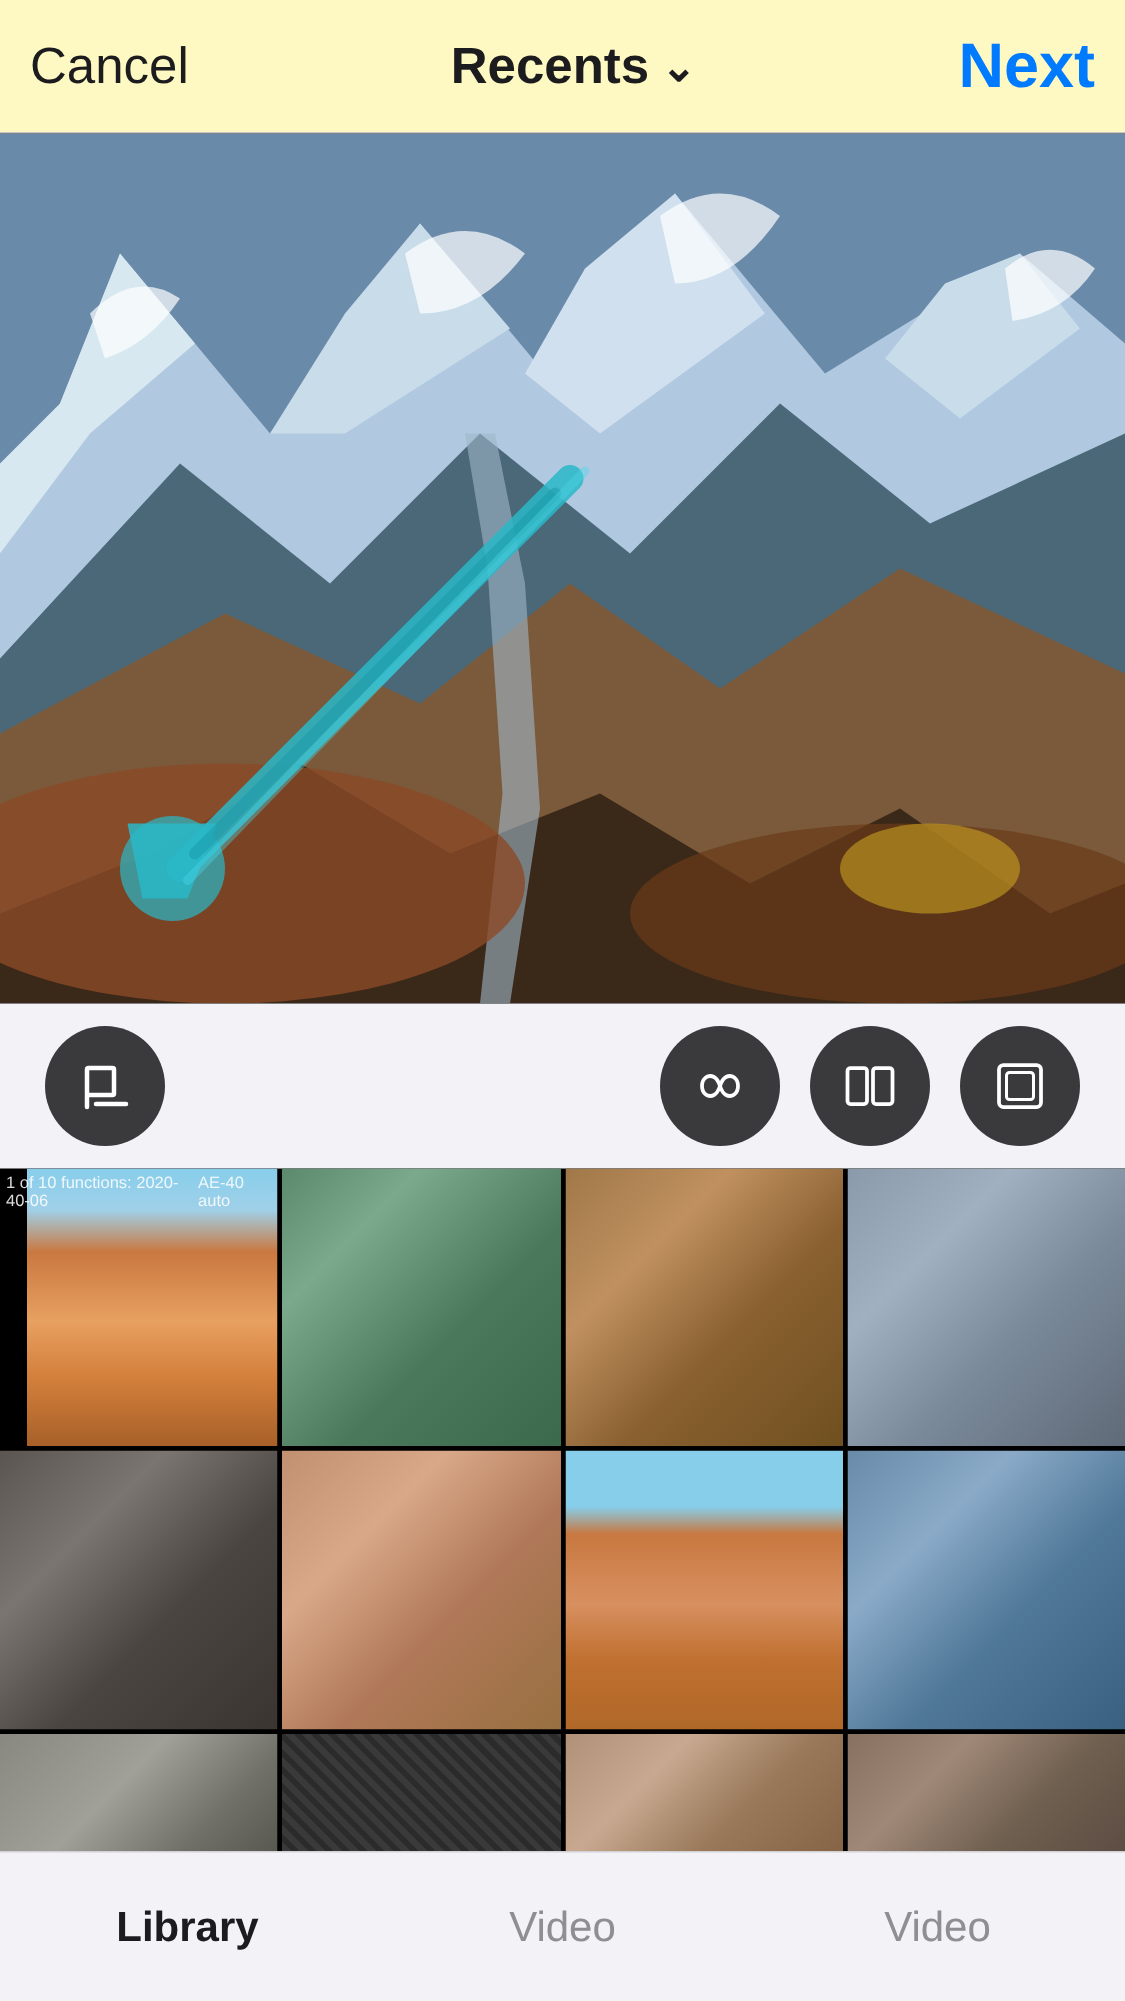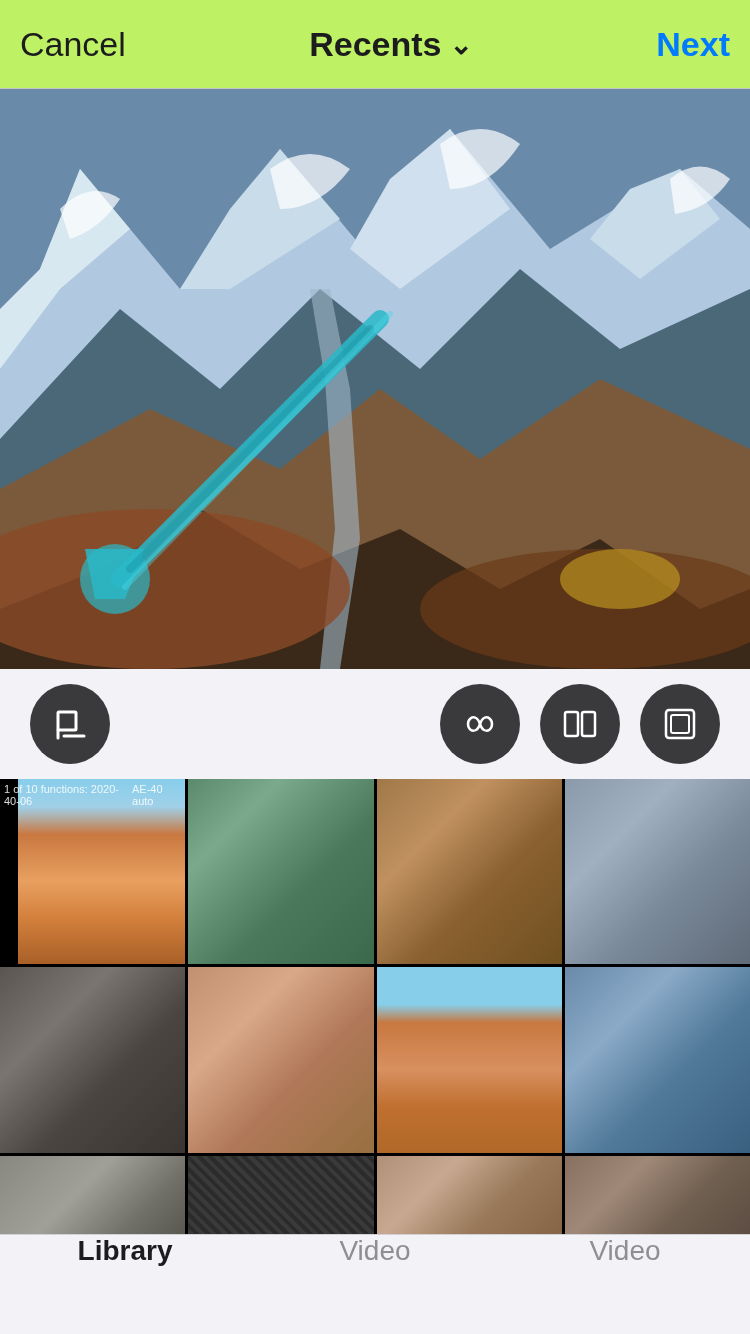--- a/index.html
+++ b/index.html
@@ -14,21 +14,21 @@
       position: relative;
     }
 
     
     .nav-bar {
       display: flex;
       align-items: center;
       justify-content: space-between;
       padding: 0 20px;
       height: 88px;
-      background: #bef264;
+      background: #fef9c3;
       position: relative;
       z-index: 10;
     }
 
     .nav-cancel {
       font-size: 34px;
       color: #1c1c1e;
       font-weight: 400;
       cursor: pointer;
     }
@@ -41,21 +41,21 @@
       font-weight: 600;
       color: #1c1c1e;
     }
 
     .nav-title .chevron {
       font-size: 28px;
       color: #1c1c1e;
     }
 
     .nav-next {
-      font-size: 34px;
+      font-size: 42px;
       color: #007aff;
       font-weight: 600;
       cursor: pointer;
     }
 
     
     .preview-area {
       width: 750px;
       height: 580px;
       background: #2c2c2e;
@@ -137,21 +137,21 @@
       border-top: 1px solid #d1d1d6;
       position: absolute;
       bottom: 0;
       left: 0;
       right: 0;
     }
 
     .tab-item {
       flex: 1;
       display: flex;
-      align-items: flex-start;
+      align-items: center;
       justify-content: center;
       cursor: pointer;
     }
 
     .tab-label {
       font-size: 28px;
       font-weight: 500;
       color: #8e8e93;
     }
 

